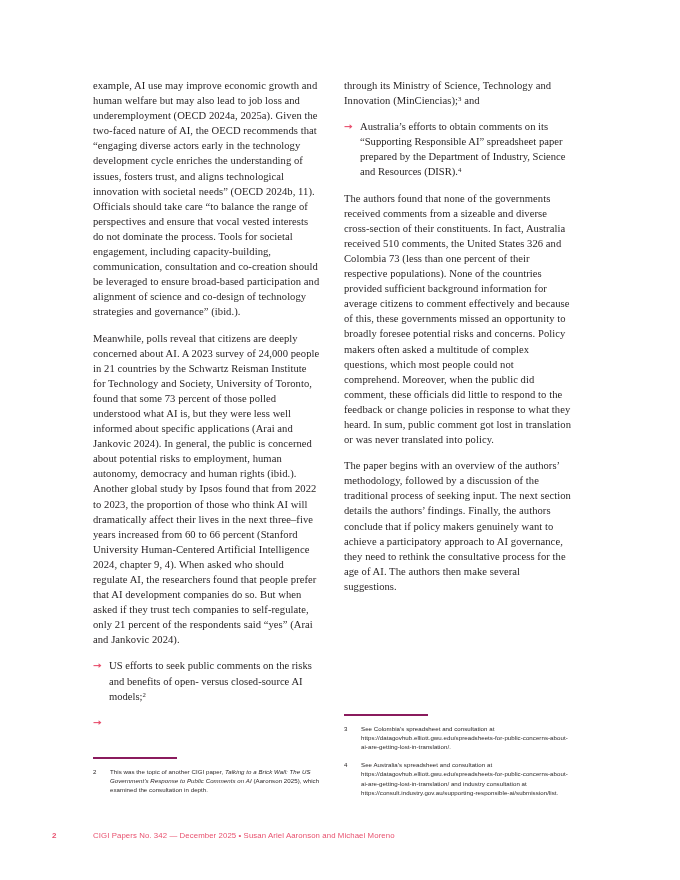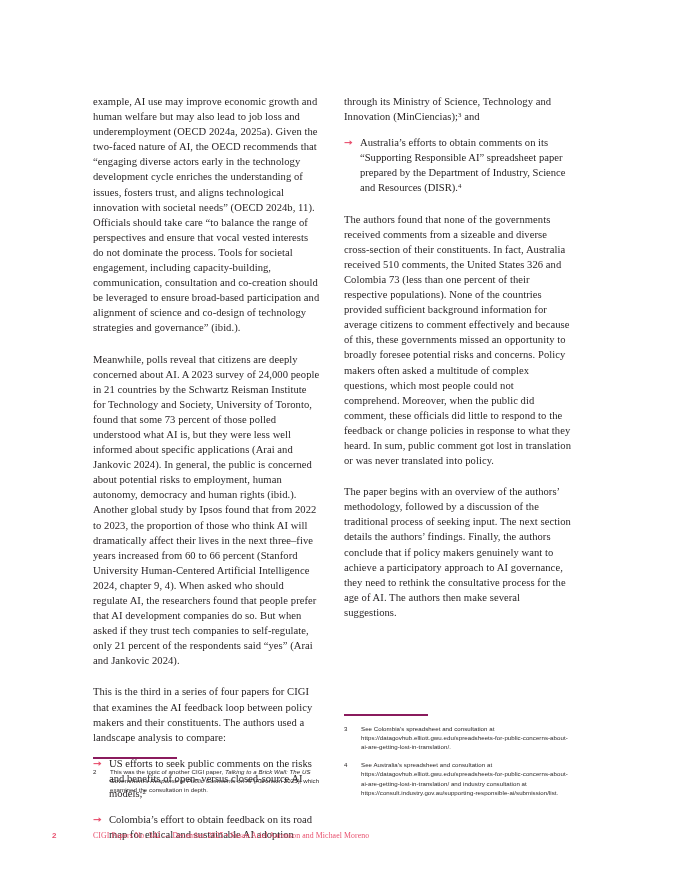--- a/index.html
+++ b/index.html
@@ -33,21 +33,21 @@
     top: 0;
     width: 228px;
   }
   .col-left  { left: 0; }
   .col-right { left: 251px; }
 
   p.body-text {
     font-family: "Liberation Serif", serif;
     font-size: 10.6px;
     line-height: 15.1px;
-    margin: 16px 0 11px 0;
+    margin: 0 0 11px 0;
     text-align: left;
     color: #231f20;
     letter-spacing: 0.005em;
   }
   p.body-text.tight { margin-bottom: 0; }
 
   ul.arrow-list {
     list-style: none;
     margin: 0 0 0 0;
     padding: 0;
@@ -122,56 +122,54 @@
     top: 0;
     font-family: "Liberation Sans", sans-serif;
     font-size: 8px;
     font-weight: bold;
     color: #e8506e;
   }
   .footer .footer-text {
     position: absolute;
     left: 93px;
     top: 0;
-    font-family: Liberation Serif, serif;
+    font-family: Liberation Sans, sans-serif;
     font-size: 7.8px;
     color: #e8506e;
     letter-spacing: 0.012em;
   }
 </style>
 </head>
 <body>
 
 <div class="page">
 
   <div class="columns">
 
     <div class="col col-left">
       <p class="body-text">example, AI use may improve economic growth and human welfare but may also lead to job loss and underemployment (OECD 2024a, 2025a). Given the two-faced nature of AI, the OECD recommends that “engaging diverse actors early in the technology development cycle enriches the understanding of issues, fosters trust, and aligns technological innovation with societal needs” (OECD 2024b, 11). Officials should take care “to balance the range of perspectives and ensure that vocal vested interests do not dominate the process. Tools for societal engagement, including capacity-building, communication, consultation and co-creation should be leveraged to ensure broad-based participation and alignment of science and co-design of technology strategies and governance” (ibid.).</p>
       <p class="body-text">Meanwhile, polls reveal that citizens are deeply concerned about AI. A 2023 survey of 24,000 people in 21 countries by the Schwartz Reisman Institute for Technology and Society, University of Toronto, found that some 73 percent of those polled understood what AI is, but they were less well informed about specific applications (Arai and Jankovic 2024). In general, the public is concerned about potential risks to employment, human autonomy, democracy and human rights (ibid.). Another global study by Ipsos found that from 2022 to 2023, the proportion of those who think AI will dramatically affect their lives in the next three–five years increased from 60 to 66 percent (Stanford University Human-Centered Artificial Intelligence 2024, chapter 9, 4). When asked who should regulate AI, the researchers found that people prefer that AI development companies do so. But when asked if they trust tech companies to self-regulate, only 21 percent of the respondents said “yes” (Arai and Jankovic 2024).</p>
-      <p class="body-text">This is the third in a series of four papers for CIGI that examines the AI feedback loop between policy makers and their constituents. The authors used a landscape analysis to compare:</p>
 
       <ul class="arrow-list">
         <li>
           <span class="arrow">
             <svg width="11" height="13" viewBox="0 0 11 13">
               <path d="M0.5 6.6 L7.6 6.6" stroke="#e8506e" stroke-width="1.1" fill="none"></path>
               <path d="M5.6 4.3 L8.4 6.6 L5.6 8.9 Z" fill="#e8506e"></path>
             </svg>
           </span>
           <span>US efforts to seek public comments on the risks and benefits of open- versus closed-source AI models;</span><sup>2</sup>
         </li>
         <li>
           <span class="arrow">
             <svg width="11" height="13" viewBox="0 0 11 13">
               <path d="M0.5 6.6 L7.6 6.6" stroke="#e8506e" stroke-width="1.1" fill="none"></path>
               <path d="M5.6 4.3 L8.4 6.6 L5.6 8.9 Z" fill="#e8506e"></path>
             </svg>
           </span>
-          <span>Colombia’s effort to obtain feedback on its road map for ethical and sustainable AI adoption</span>
         </li>
       </ul>
     </div>
 
     <div class="col col-right">
       <p class="body-text tight"><span>through its Ministry of Science, Technology and Innovation (MinCiencias);</span><sup>3</sup><span> and</span></p>
 
       <ul class="arrow-list" style="margin-top:11px;">
         <li>
           <span class="arrow">

